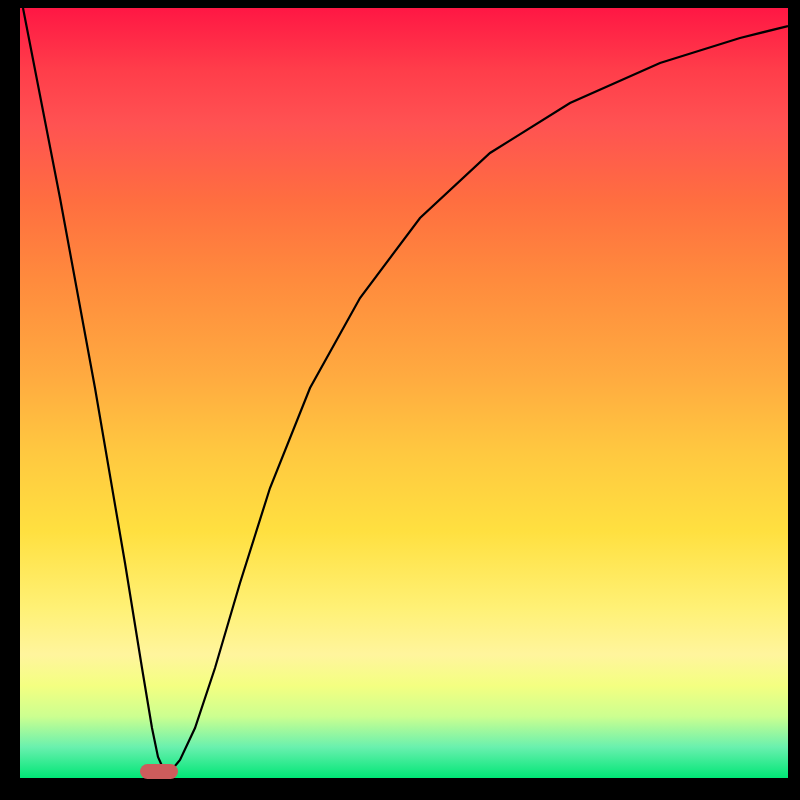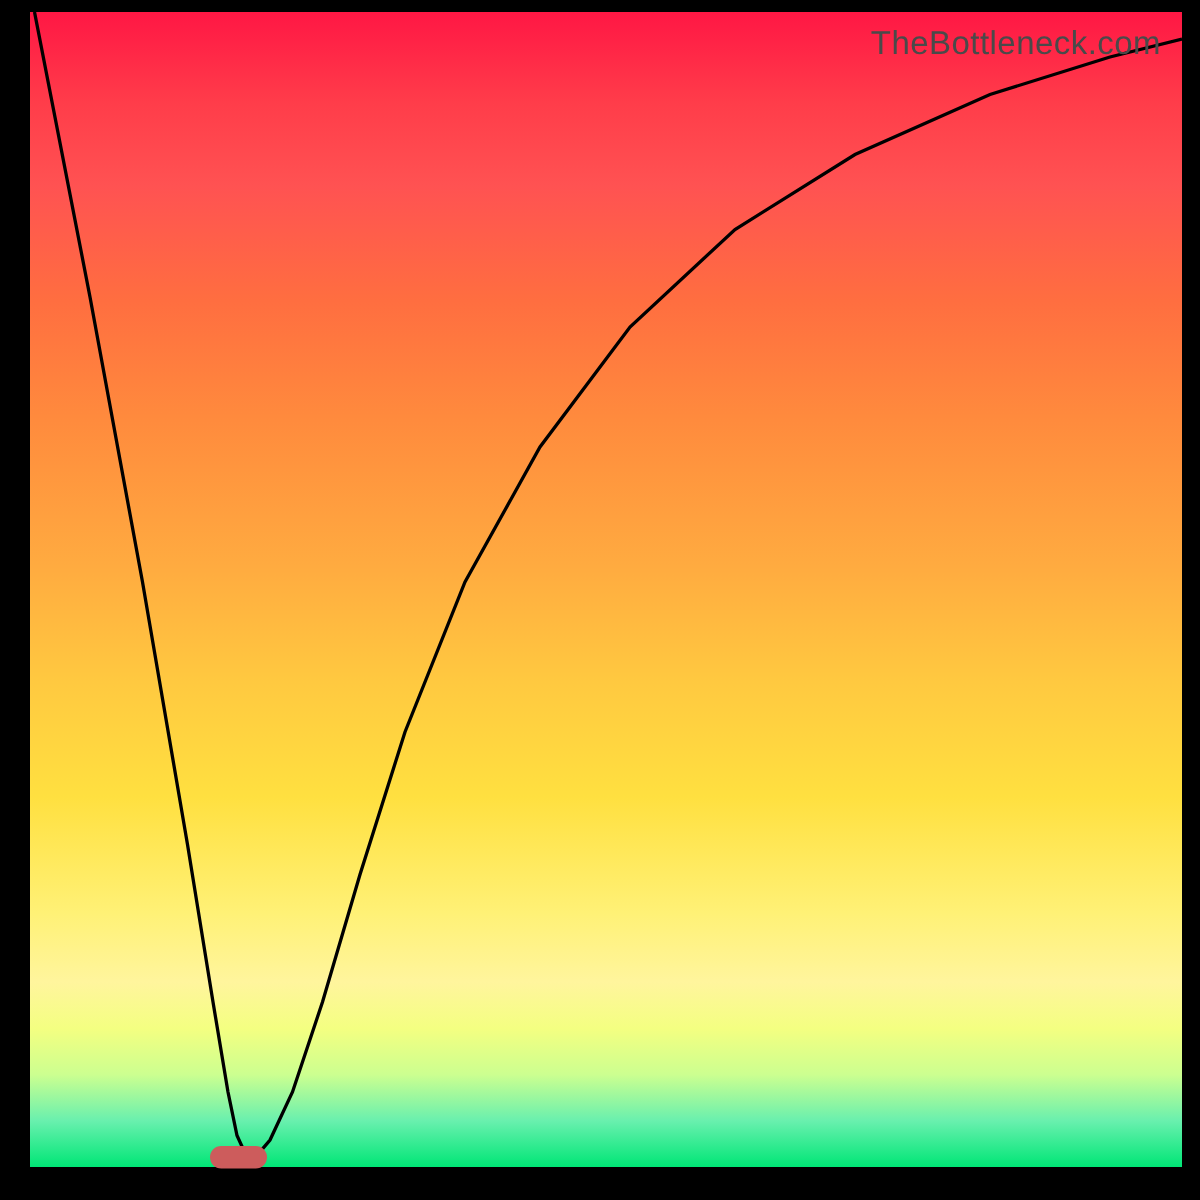--- a/index.html
+++ b/index.html
@@ -73,14 +73,13 @@
 
 <div class="chart-container">
   <div class="plot-area"></div>
 
   <svg class="curve-svg" viewBox="0 0 768 770">
     <path fill="none" stroke="#000" stroke-width="2.2" d="M 3 0 L 40 190 L 75 380 L 105 555 L 122 660 L 132 720 L 138 749 L 143 760 L 149 765 L 160 752 L 175 720 L 195 660 L 220 575 L 250 480 L 290 380 L 340 290 L 400 210 L 470 145 L 550 95 L 640 55 L 720 30 L 768 18"></path>
   </svg>
 
   <div class="marker" id="marker" style="left: 120px; top: 756px;"></div>
 
-  <div class="watermark">TheBottleneck.com</div>
 </div>
 
 </body></html>

